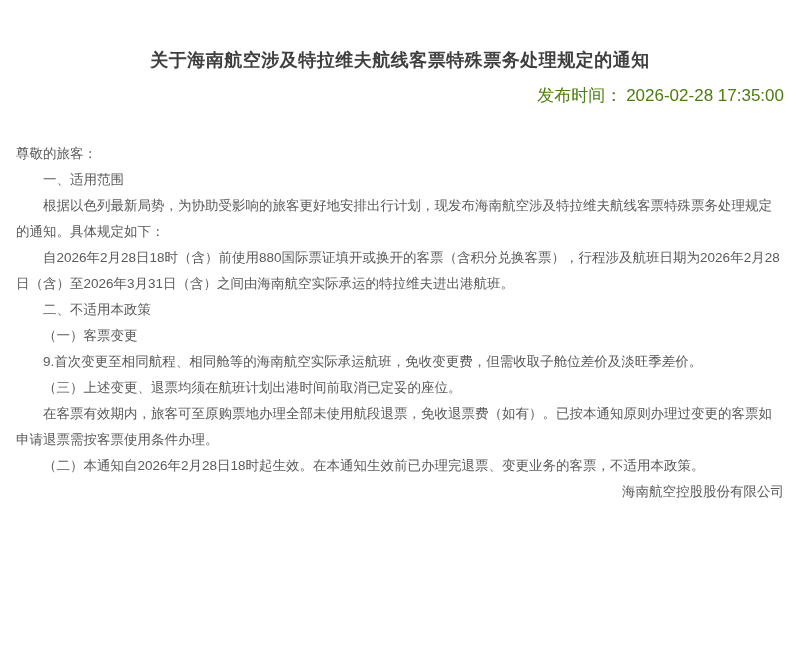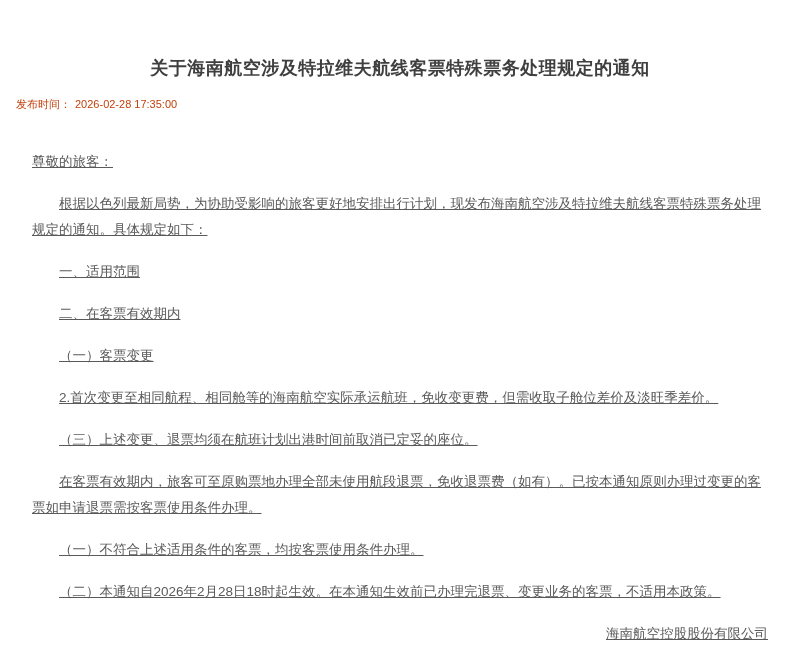--- a/index.html
+++ b/index.html
@@ -5,77 +5,76 @@
   html, body {
     margin: 0;
     padding: 0;
     background: #ffffff;
   }
   .page {
     position: relative;
     width: 800px;
     height: 665px;
     box-sizing: border-box;
-    padding: 16px 16px;
+    padding: 8px 16px;
     background: #ffffff;
     overflow: hidden;
     font-family: "Liberation Sans", "DejaVu Sans", sans-serif;
   }
   .notice-title {
     margin: 40px 0 0 0;
     text-align: center;
     font-size: 18px;
     line-height: 24px;
     font-weight: 600;
     color: #3f3f3f;
     letter-spacing: 0.5px;
   }
   .pub-time {
     margin: 15px 0 0 0;
-    text-align: left;
-    font-size: 11px;
+    text-align: right;
+    font-size: 17px;
     line-height: 18px;
-    color: #c2410c;
+    color: #4d7c0f;
   }
   .pub-time .label { margin-right: 4px; }
   .content {
     margin-top: 36px;
     font-size: 13.5px;
     color: #5a5a5a;
   }
   .content p {
-    margin: 16px;
+    margin: 0;
     line-height: 26px;
     text-align: left;
-    text-decoration: underline;
   }
   .content p.indent { text-indent: 2em; }
   .signature {
     text-align: right !important;
     color: #5a5a5a;
   }
 </style>
 </head>
 <body>
 
 <div class="page">
 
   <h1 class="notice-title">关于海南航空涉及特拉维夫航线客票特殊票务处理规定的通知</h1>
 
   <div class="pub-time">
     <span class="label">发布时间：</span><span>2026-02-28 17:35:00</span>
   </div>
 
   <div class="content">
     <p>尊敬的旅客：</p>
+    <p class="indent">一、适用范围</p>
     <p class="indent">根据以色列最新局势，为协助受影响的旅客更好地安排出行计划，现发布海南航空涉及特拉维夫航线客票特殊票务处理规定的通知。具体规定如下：</p>
-    <p class="indent">一、适用范围</p>
-    <p class="indent">二、在客票有效期内</p>
+    <p class="indent">自2026年2月28日18时（含）前使用880国际票证填开或换开的客票（含积分兑换客票），行程涉及航班日期为2026年2月28日（含）至2026年3月31日（含）之间由海南航空实际承运的特拉维夫进出港航班。</p>
+    <p class="indent">二、不适用本政策</p>
     <p class="indent">（一）客票变更</p>
-    <p class="indent">2.首次变更至相同航程、相同舱等的海南航空实际承运航班，免收变更费，但需收取子舱位差价及淡旺季差价。</p>
+    <p class="indent">9.首次变更至相同航程、相同舱等的海南航空实际承运航班，免收变更费，但需收取子舱位差价及淡旺季差价。</p>
     <p class="indent">（三）上述变更、退票均须在航班计划出港时间前取消已定妥的座位。</p>
     <p class="indent">在客票有效期内，旅客可至原购票地办理全部未使用航段退票，免收退票费（如有）。已按本通知原则办理过变更的客票如申请退票需按客票使用条件办理。</p>
-    <p class="indent">（一）不符合上述适用条件的客票，均按客票使用条件办理。</p>
     <p class="indent">（二）本通知自2026年2月28日18时起生效。在本通知生效前已办理完退票、变更业务的客票，不适用本政策。</p>
     <p class="signature">海南航空控股股份有限公司</p>
   </div>
 
 </div>
 
 </body></html>

